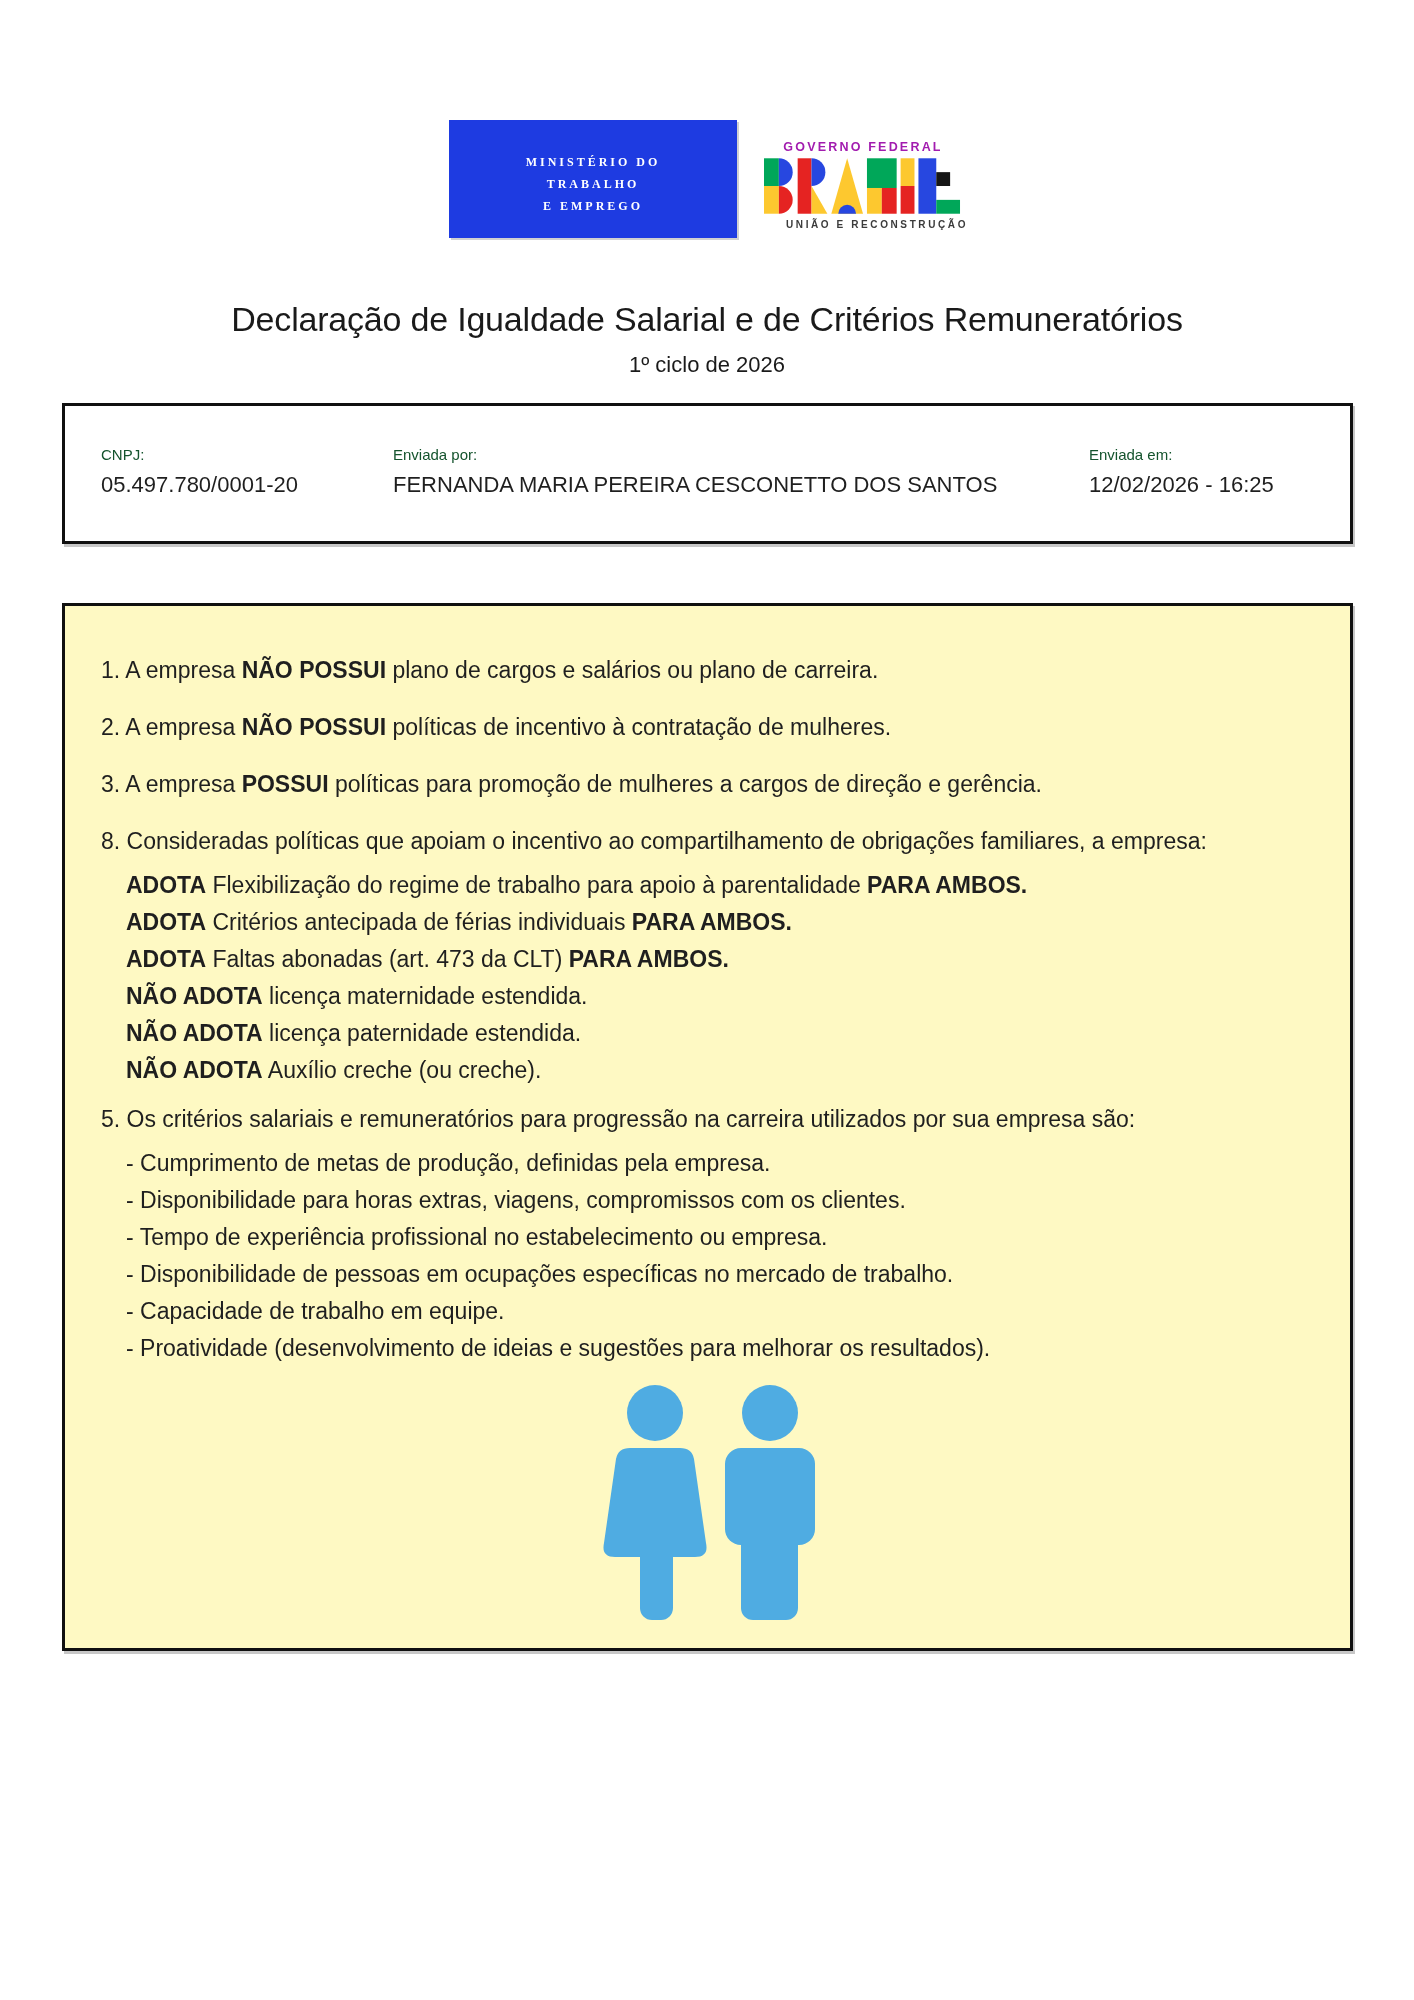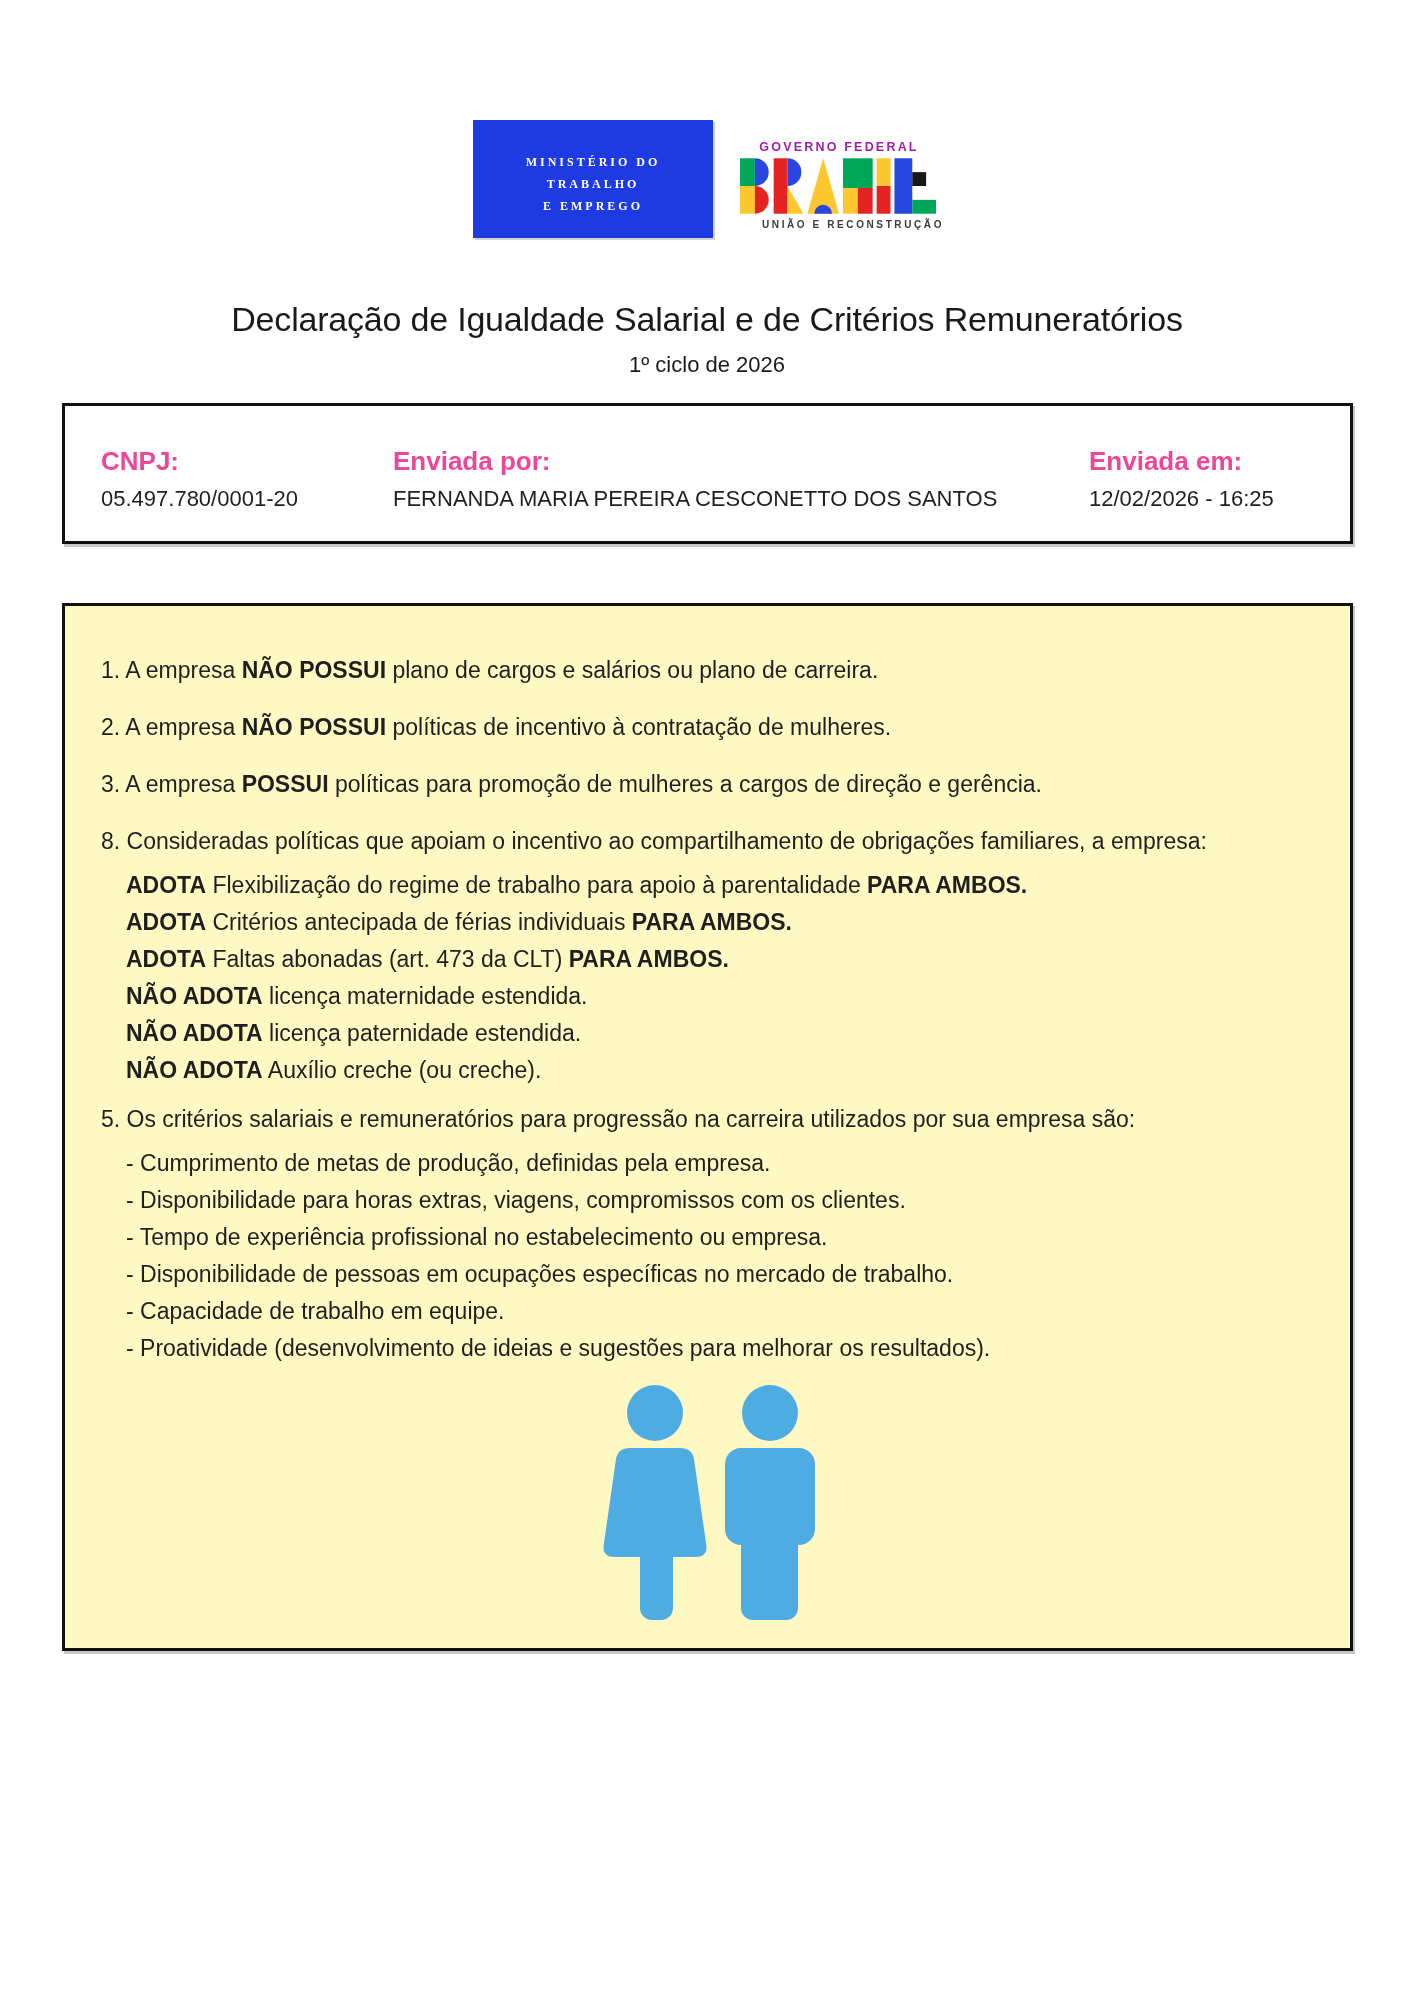--- a/index.html
+++ b/index.html
@@ -16,21 +16,21 @@
     background:#ffffff;
     overflow:hidden;
   }
 
   
   .header {
     position:absolute; top:120px; left:0; right:0;
     display:flex; justify-content:center; align-items:center; gap:24px;
   }
   .ministry-box {
-    width:240px; height:118px;
+    width:288px; height:118px;
     background:#1e3be1;
     display:flex; flex-direction:column; justify-content:center; align-items:center;
     padding-top:10px;
     box-shadow:2px 2px 0 rgba(0,0,0,0.18);
   }
   .ministry-box .mline {
     color:#ffffff;
     font-family:"Liberation Serif","DejaVu Serif",serif;
     font-weight:700;
     font-size:12px;
@@ -71,21 +71,21 @@
 
   
   .info-box {
     position:absolute; left:62px; top:403px;
     width:1291px; height:141px;
     border:3px solid #101010;
     background:#ffffff;
     box-shadow:2px 3px 0 rgba(0,0,0,0.22);
   }
   .info-col { position:absolute; top:40px; }
-  .info-col .label { font-weight:700; font-size:26px; color:#ec4899; }
+  .info-col .label { font-weight:400; font-size:15px; color:#14532d; }
   .info-col .value { margin-top:9px; font-size:22px; color:#1f1f1f; white-space:nowrap; }
   .col-cnpj { left:36px; }
   .col-sender { left:328px; }
   .col-sent { left:1024px; }
 
   
   .main-box {
     position:absolute; left:62px; top:603px;
     width:1291px; height:1048px;
     border:3px solid #101010;

